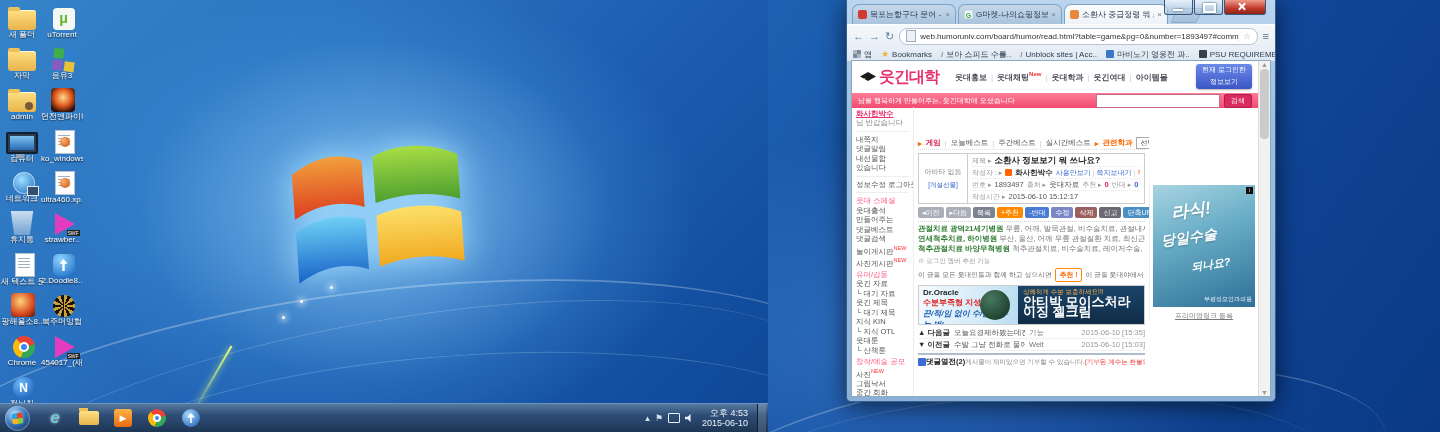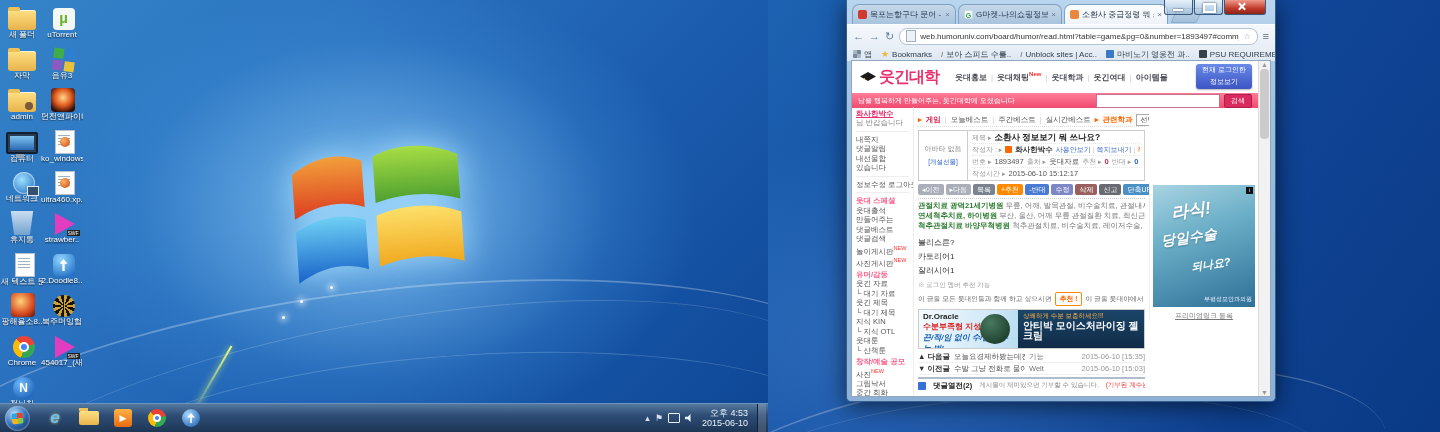--- a/index.html
+++ b/index.html
@@ -124,21 +124,21 @@
   .navnew{color:#e33;font-size:6px;vertical-align:super;}
   .loginbadge{position:absolute;right:6px;top:3px;width:56px;height:25px;background:linear-gradient(#6a8ae8,#3c55c4);border-radius:3px;color:#fff;font-size:7px;text-align:center;line-height:12px;box-shadow:0 1px 2px rgba(0,0,0,.3);}
   .pinkbar{height:15px;background:linear-gradient(#ff7e97,#f04a70);display:flex;align-items:center;padding:0 6px;font-size:7px;color:#fff;gap:4px;}
   .searchin{margin-left:auto;width:118px;height:10px;background:#fff;border:1px solid #c86e88;}
   .searchbtn{background:#d92b5e;color:#fff;font-size:7px;padding:1px 6px;border-radius:2px;border:1px solid #b01f4c;}
   .cols{display:flex;align-items:center;height:288px;}
   .sidebar{width:57px;border-right:1px solid #eee;font-size:7.5px;color:#555;padding:2px 0 0 4px;flex:none;overflow:hidden;line-height:9.5px;}
   .sgname{color:#e8326e;font-weight:bold;text-decoration:underline;}
   .sgrest{color:#888;}
   .sdiv{border-top:1px solid #eee;margin:3px 4px 3px 0;}
-  .shead2{color:#ff5f88;font-weight:bold;margin-top:2px;}
+  .shead2{color:#ff5f88;font-weight:normal;margin-top:2px;}
   .sit{white-space:nowrap;}
   .snew{color:#f33;font-size:5.5px;vertical-align:super;}
   .mainc{flex:1;padding:0 4px;font-size:7.5px;color:#555;min-width:0;overflow:hidden;}
   .menurow{height:12px;display:flex;align-items:center;gap:4px;border-bottom:1px dotted #ddd;white-space:nowrap;}
   .oarr{color:#f60;font-weight:bold;}
   .bname{color:#d9254f;font-weight:bold;}
   .msep{color:#ccc;}
   .relat{color:#f60;font-weight:bold;}
   .selbox{border:1px solid #aaa;background:#fff;font-size:7px;padding:0 3px;color:#444;}
   .ptable{border:1px solid #ccc;display:flex;margin-top:3px;}
@@ -171,27 +171,27 @@
   .recrow{display:flex;align-items:center;gap:3px;font-size:6.8px;color:#666;margin:2px 0 3px;white-space:nowrap;overflow:hidden;}
   .recb1{border:1px solid #f80;color:#f60;font-weight:bold;padding:1px 4px;border-radius:2px;background:#fff;flex:none;}
   .adbanner{display:flex;height:38px;border:1px solid #ccc;margin:2px 0;overflow:hidden;}
   .adl{flex:1;background:linear-gradient(100deg,#f4fbff,#cfe8f6 70%,#b8dcf0);position:relative;padding:2px 4px;overflow:hidden;}
   .adbrand{font-weight:bold;font-size:8px;color:#222;}
   .adline1{color:#d22;font-weight:bold;font-size:8px;}
   .adline2{color:#1a5fb4;font-style:italic;font-weight:bold;font-size:8px;}
   .jar{position:absolute;right:8px;top:4px;width:30px;height:30px;border-radius:50%;background:radial-gradient(circle at 35% 30%,#47795e,#122e1f);}
   .adr{width:116px;background:linear-gradient(#1b4468,#102c47);color:#fff;padding:2px 5px;flex:none;}
   .adr1{color:#ffb347;font-size:6.5px;}
-  .adr2{font-weight:bold;font-size:10px;line-height:10px;}
+  .adr2{font-weight:bold;font-size:13px;line-height:10px;}
   .nrow{display:flex;gap:4px;line-height:11px;font-size:7.5px;color:#555;border-bottom:1px solid #f0f0f0;white-space:nowrap;overflow:hidden;}
   .ndir{font-weight:bold;color:#333;flex:none;}
   .ntitle{flex:1;overflow:hidden;}
   .nauthor{width:40px;color:#777;flex:none;}
   .ndate{width:72px;color:#999;text-align:right;flex:none;}
-  .chead{display:flex;align-items:center;gap:7px;border-top:2px solid #aebccd;margin-top:2px;padding-top:2px;font-size:7.5px;white-space:nowrap;overflow:hidden;}
+  .chead{display:flex;align-items:center;gap:0;border-top:2px solid #aebccd;margin-top:2px;padding-top:2px;font-size:7.5px;white-space:nowrap;overflow:hidden;}
   .cico{width:8px;height:8px;background:#3a6fd8;border-radius:1px;flex:none;}
   .ctitle{font-weight:bold;color:#222;}
   .csub{color:#888;font-size:6.5px;}
   .cwarn{color:#e33;font-size:6.5px;}
   .adcol{width:102px;border-left:1px solid #eee;padding:2px 3px 0;flex:none;}
   .bigad{height:122px;background:linear-gradient(160deg,#a8d4e2 0%,#6aaec7 40%,#2e7097 100%);position:relative;color:#fff;overflow:hidden;}
   .ba1{position:absolute;left:18px;top:14px;font-size:17px;font-weight:bold;font-style:italic;transform:rotate(-8deg);text-shadow:0 1px 2px rgba(0,0,0,.25);}
   .ba2{position:absolute;left:8px;top:44px;font-size:14px;font-weight:bold;font-style:italic;transform:rotate(-8deg);text-shadow:0 1px 2px rgba(0,0,0,.25);}
   .ba3{position:absolute;left:38px;top:72px;font-size:11px;font-weight:bold;font-style:italic;transform:rotate(-8deg);}
   .baclinic{position:absolute;right:3px;bottom:3px;font-size:6px;color:#eef;}
@@ -551,25 +551,20 @@
                 <span class="pbtn b8">단축URL</span>
 
               </div>
 
               <div class="premium">
                 <div class="pline"><span class="pname">관절치료 광덕21세기병원</span> <span class="pdesc">무릎, 어깨, 발목관절, 비수술치료, 관절내시경, 인공관절치환술, 의43227,</span> </div>
                 <div class="pline"><span class="pname">연세척추치료, 하이병원</span> <span class="pdesc">부산, 울산, 어깨 무릎 관절질환 치료, 최신근처, 관절염 치료, 0329186,</span> </div>
                 <div class="pline"><span class="pname">척추관절치료 바양무척병원</span> <span class="pdesc">척추관절치료, 비수술치료, 레이저수술, 관절내시경, 간방안체치, 1540499,</span> </div>
               </div>
 
-              <div class="bodytxt">
-                <div>블리스른?</div>
-                <div>카토리어1</div>
-                <div>잘러시어1</div>
-              </div>
 
               <div class="recnote">※ 로그인 멤버 추천 가능</div>
               <div class="recrow">
                 <span>이 글을 모든 웃대인들과 함께 하고 싶으시면</span>
                 <span class="recb1">추천 !</span>
                 <span>이 글을 웃대야에서 추천하고 싶으시면</span>
 
               </div>
 
               <div class="adbanner">

